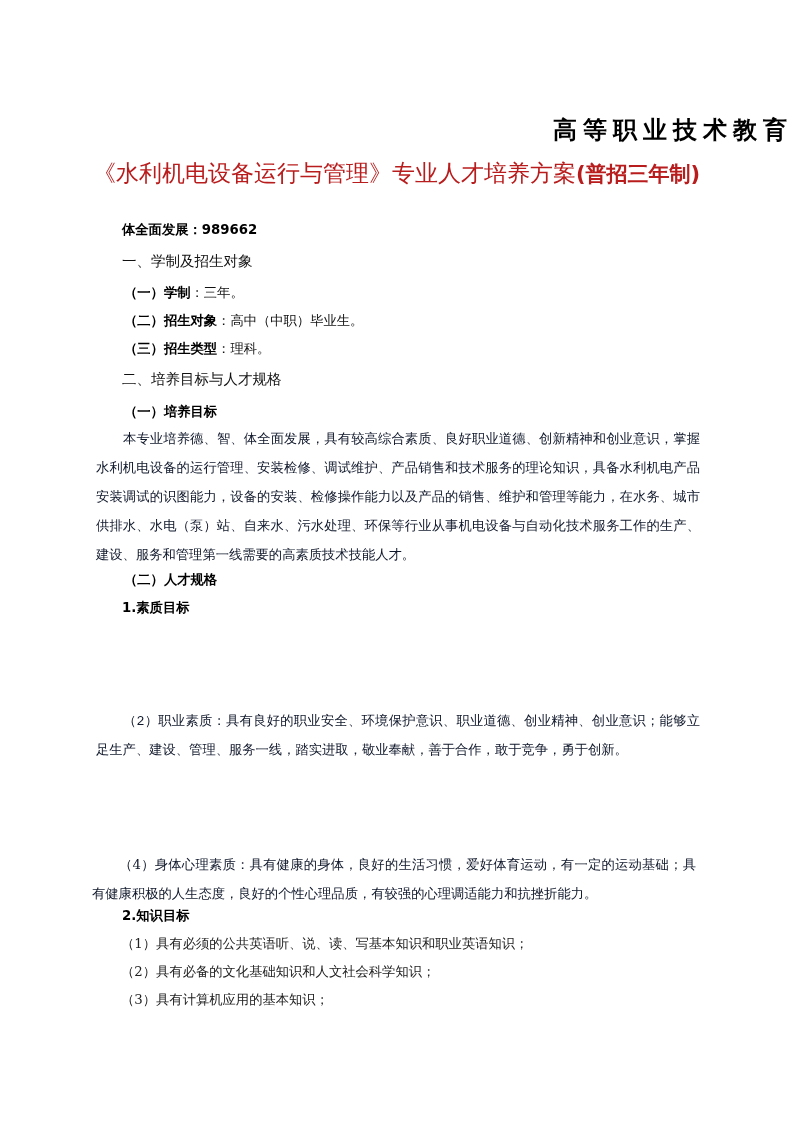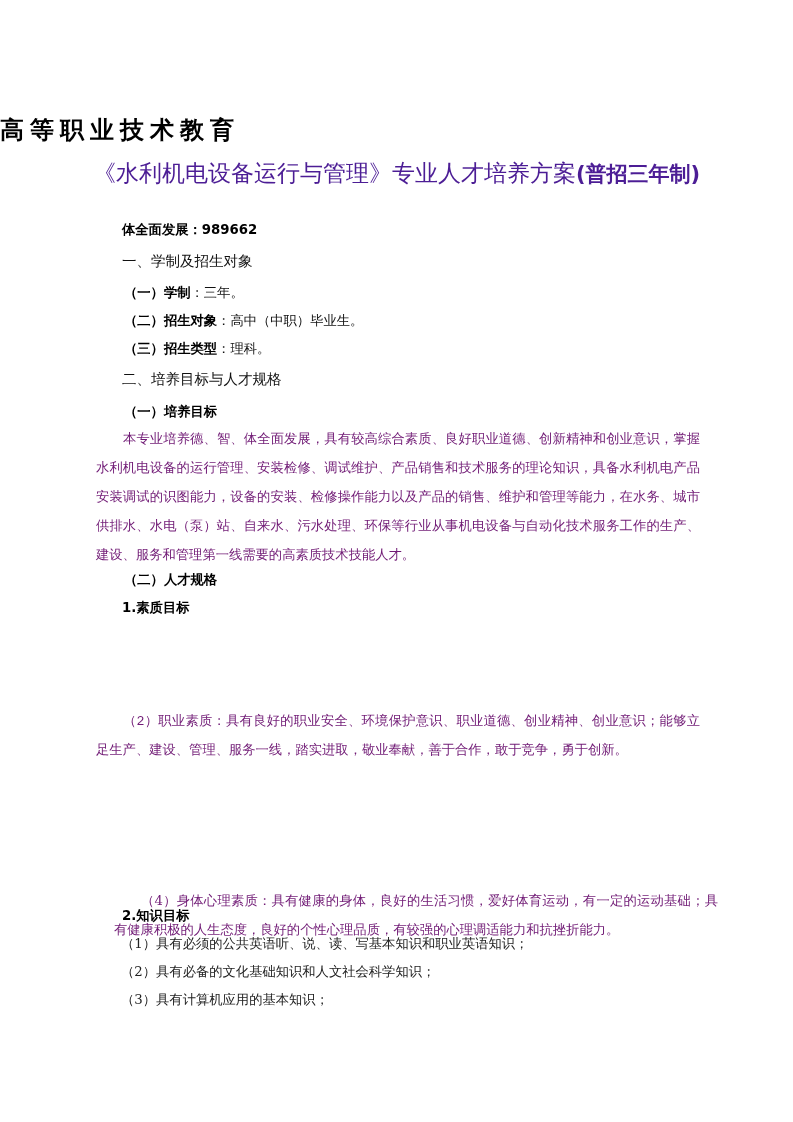--- a/index.html
+++ b/index.html
@@ -1,29 +1,29 @@
 <!DOCTYPE html>
 <html><head>
 <meta charset="utf-8">
 <style>
   html, body { margin:0; padding:0; background:#ffffff; }
   body { width:793px; height:1122px; position:relative; overflow:hidden;
          font-family:"DejaVu Serif","Liberation Serif",serif; color:#111; }
   .page { position:absolute; left:0; top:0; width:793px; height:1122px; }
-  .title1 { position:absolute; top:114px; left:0; width:793px; text-align:left;
+  .title1 { position:absolute; top:114px; left:0; width:793px; text-align:right;
             font-family:"DejaVu Sans","Liberation Sans",sans-serif; font-weight:bold;
             font-size:24px; letter-spacing:6px; color:#000; }
   .title2 { position:absolute; top:158px; left:0; width:793px; text-align:center;
-            font-size:23px; color:#4c1d95; white-space:nowrap; }
+            font-size:23px; color:#b91c1c; white-space:nowrap; }
   .title2 .bold { font-family:"DejaVu Sans","Liberation Sans",sans-serif; font-weight:bold; font-size:21px; }
   .line { position:absolute; left:0; width:793px; font-size:13.3px; white-space:nowrap; }
   .b { font-family:"DejaVu Sans","Liberation Sans",sans-serif; font-weight:bold; color:#000; }
   .h1 { font-family:"DejaVu Sans","Liberation Sans",sans-serif; font-size:14.5px; color:#111; }
   .para { position:absolute; left:114px; width:572px; font-size:13.3px; line-height:29px;
-          text-align:justify; text-indent:27px; color:#701a75; }
+          text-align:justify; text-indent:27px; color:#0f172a; }
 </style>
 </head>
 <body>
 
 <div class="page">
 
   <div class="title1">高等职业技术教育</div>
 
   <div class="title2">
     <span>《水利机电设备运行与管理》专业人才培养方案</span><span class="bold">(普招三年制)</span>
@@ -49,21 +49,21 @@
 
   <div class="line b" style="top:403px; left:124px;">（一）培养目标</div>
 
   <div class="para" style="top:424px; left:96px; width:604px;">本专业培养德、智、体全面发展，具有较高综合素质、良好职业道德、创新精神和创业意识，掌握水利机电设备的运行管理、安装检修、调试维护、产品销售和技术服务的理论知识，具备水利机电产品安装调试的识图能力，设备的安装、检修操作能力以及产品的销售、维护和管理等能力，在水务、城市供排水、水电（泵）站、自来水、污水处理、环保等行业从事机电设备与自动化技术服务工作的生产、建设、服务和管理第一线需要的高素质技术技能人才。</div>
 
   <div class="line b" style="top:571px; left:124px;">（二）人才规格</div>
 
   <div class="line b" style="top:599px; left:122px;">1.素质目标</div>
 
   <div class="para" style="top:707px; left:96px; width:604px;font-family:Liberation Mono, monospace;">（2）职业素质：具有良好的职业安全、环境保护意识、职业道德、创业精神、创业意识；能够立足生产、建设、管理、服务一线，踏实进取，敬业奉献，善于合作，敢于竞争，勇于创新。</div>
-  <div class="para" style="top:850px; left:114px; width:604px;margin-top:36px;">（4）身体心理素质：具有健康的身体，良好的生活习惯，爱好体育运动，有一定的运动基础；具有健康积极的人生态度，良好的个性心理品质，有较强的心理调适能力和抗挫折能力。</div>
+  <div class="para" style="top:850px; left:92px; width:604px;">（4）身体心理素质：具有健康的身体，良好的生活习惯，爱好体育运动，有一定的运动基础；具有健康积极的人生态度，良好的个性心理品质，有较强的心理调适能力和抗挫折能力。</div>
 
   <div class="line b" style="top:907px; left:122px;">2.知识目标</div>
 
   <div class="line" style="top:935px; left:121px; color:#222;">（1）具有必须的公共英语听、说、读、写基本知识和职业英语知识；</div>
   <div class="line" style="top:963px; left:121px; color:#222;">（2）具有必备的文化基础知识和人文社会科学知识；</div>
   <div class="line" style="top:991px; left:121px; color:#222;">（3）具有计算机应用的基本知识；</div>
 
 </div>
 
 </body></html>

